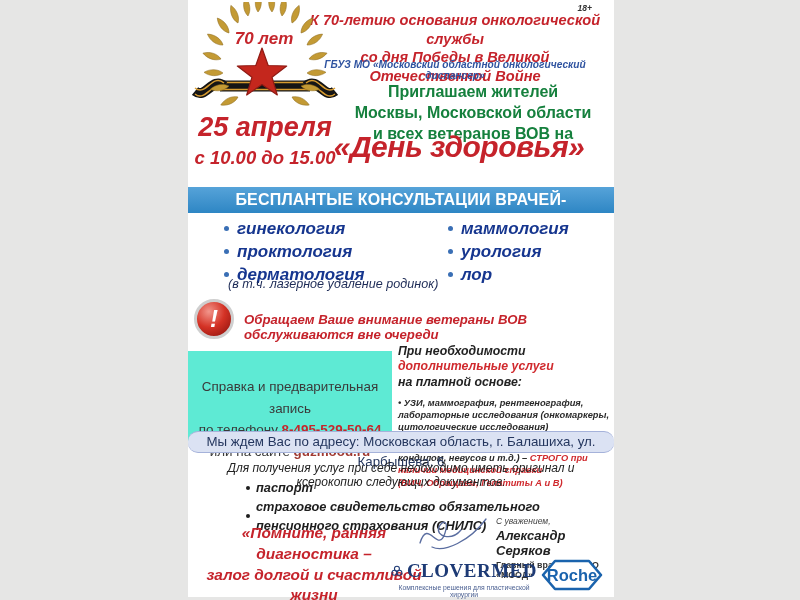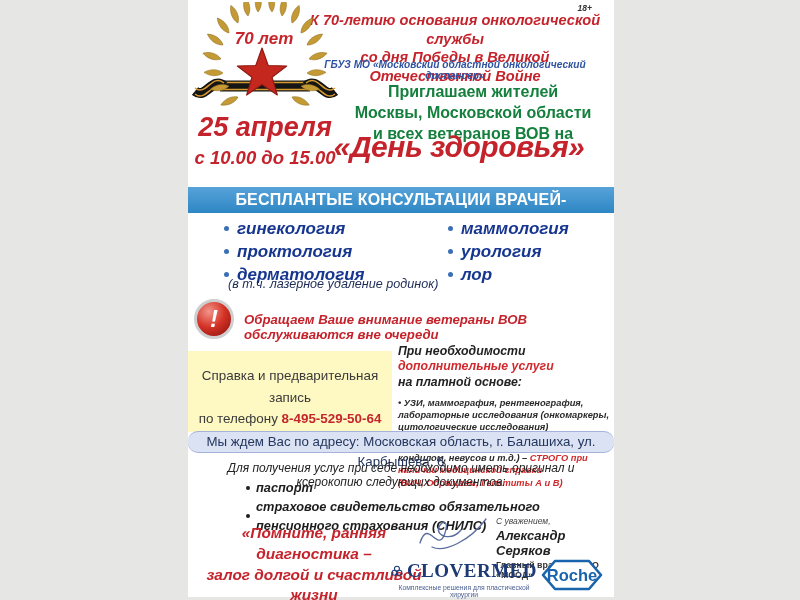--- a/index.html
+++ b/index.html
@@ -41,22 +41,22 @@
   .dot{width:5px;height:5px;border-radius:50%;background:#3a6fb5;margin-right:8px;flex:0 0 auto;}
   .note{top:277px;left:40px;color:#1d2b56;font-style:italic;font-size:12.6px;}
   
   .warn-icon{left:6px;top:299px;width:40px;height:40px;border-radius:50%;
     background:radial-gradient(circle at 35% 28%,#f2968c,#d43225 48%,#8d130e 95%);
     border:3px solid #cfcfcf;box-sizing:border-box;
     color:#fff;font-weight:bold;font-style:italic;font-size:24px;text-align:center;line-height:33px;}
   .warn-text{left:56px;top:312px;right:2px;
     color:#c5232b;font-weight:bold;font-style:italic;font-size:13.2px;}
   
-  .contact-box{left:0;top:351px;width:204px;height:67px;background:#fef9c3;
-    text-align:center;font-size:13.4px;color:#3a3a3a;padding-top:14px;box-sizing:content-box;line-height:1.62;}
+  .contact-box{left:0;top:351px;width:204px;height:67px;background:#5eead4;
+    text-align:center;font-size:13.4px;color:#3a3a3a;padding-top:25px;box-sizing:content-box;line-height:1.62;}
   .phone{color:#c5262c;font-weight:bold;}
   .site{color:#a03a32;font-weight:bold;}
   .paid{left:210px;top:344px;width:216px;}
   .paid-title{font-size:12.3px;font-weight:bold;font-style:italic;color:#222;line-height:1.25;}
   .paid-red{color:#d02a2e;}
   .paid-item{margin-top:7px;font-size:9.3px;font-weight:bold;font-style:italic;color:#2a2a2a;line-height:1.3;}
   
   .addr-bar{top:431px;left:0;right:0;height:20px;background:#dbe2f3;
     border-top:1px solid #a5b2da;border-bottom:1px solid #a5b2da;
     text-align:center;line-height:20px;font-size:13.3px;color:#24365e;border-radius:10px;}

